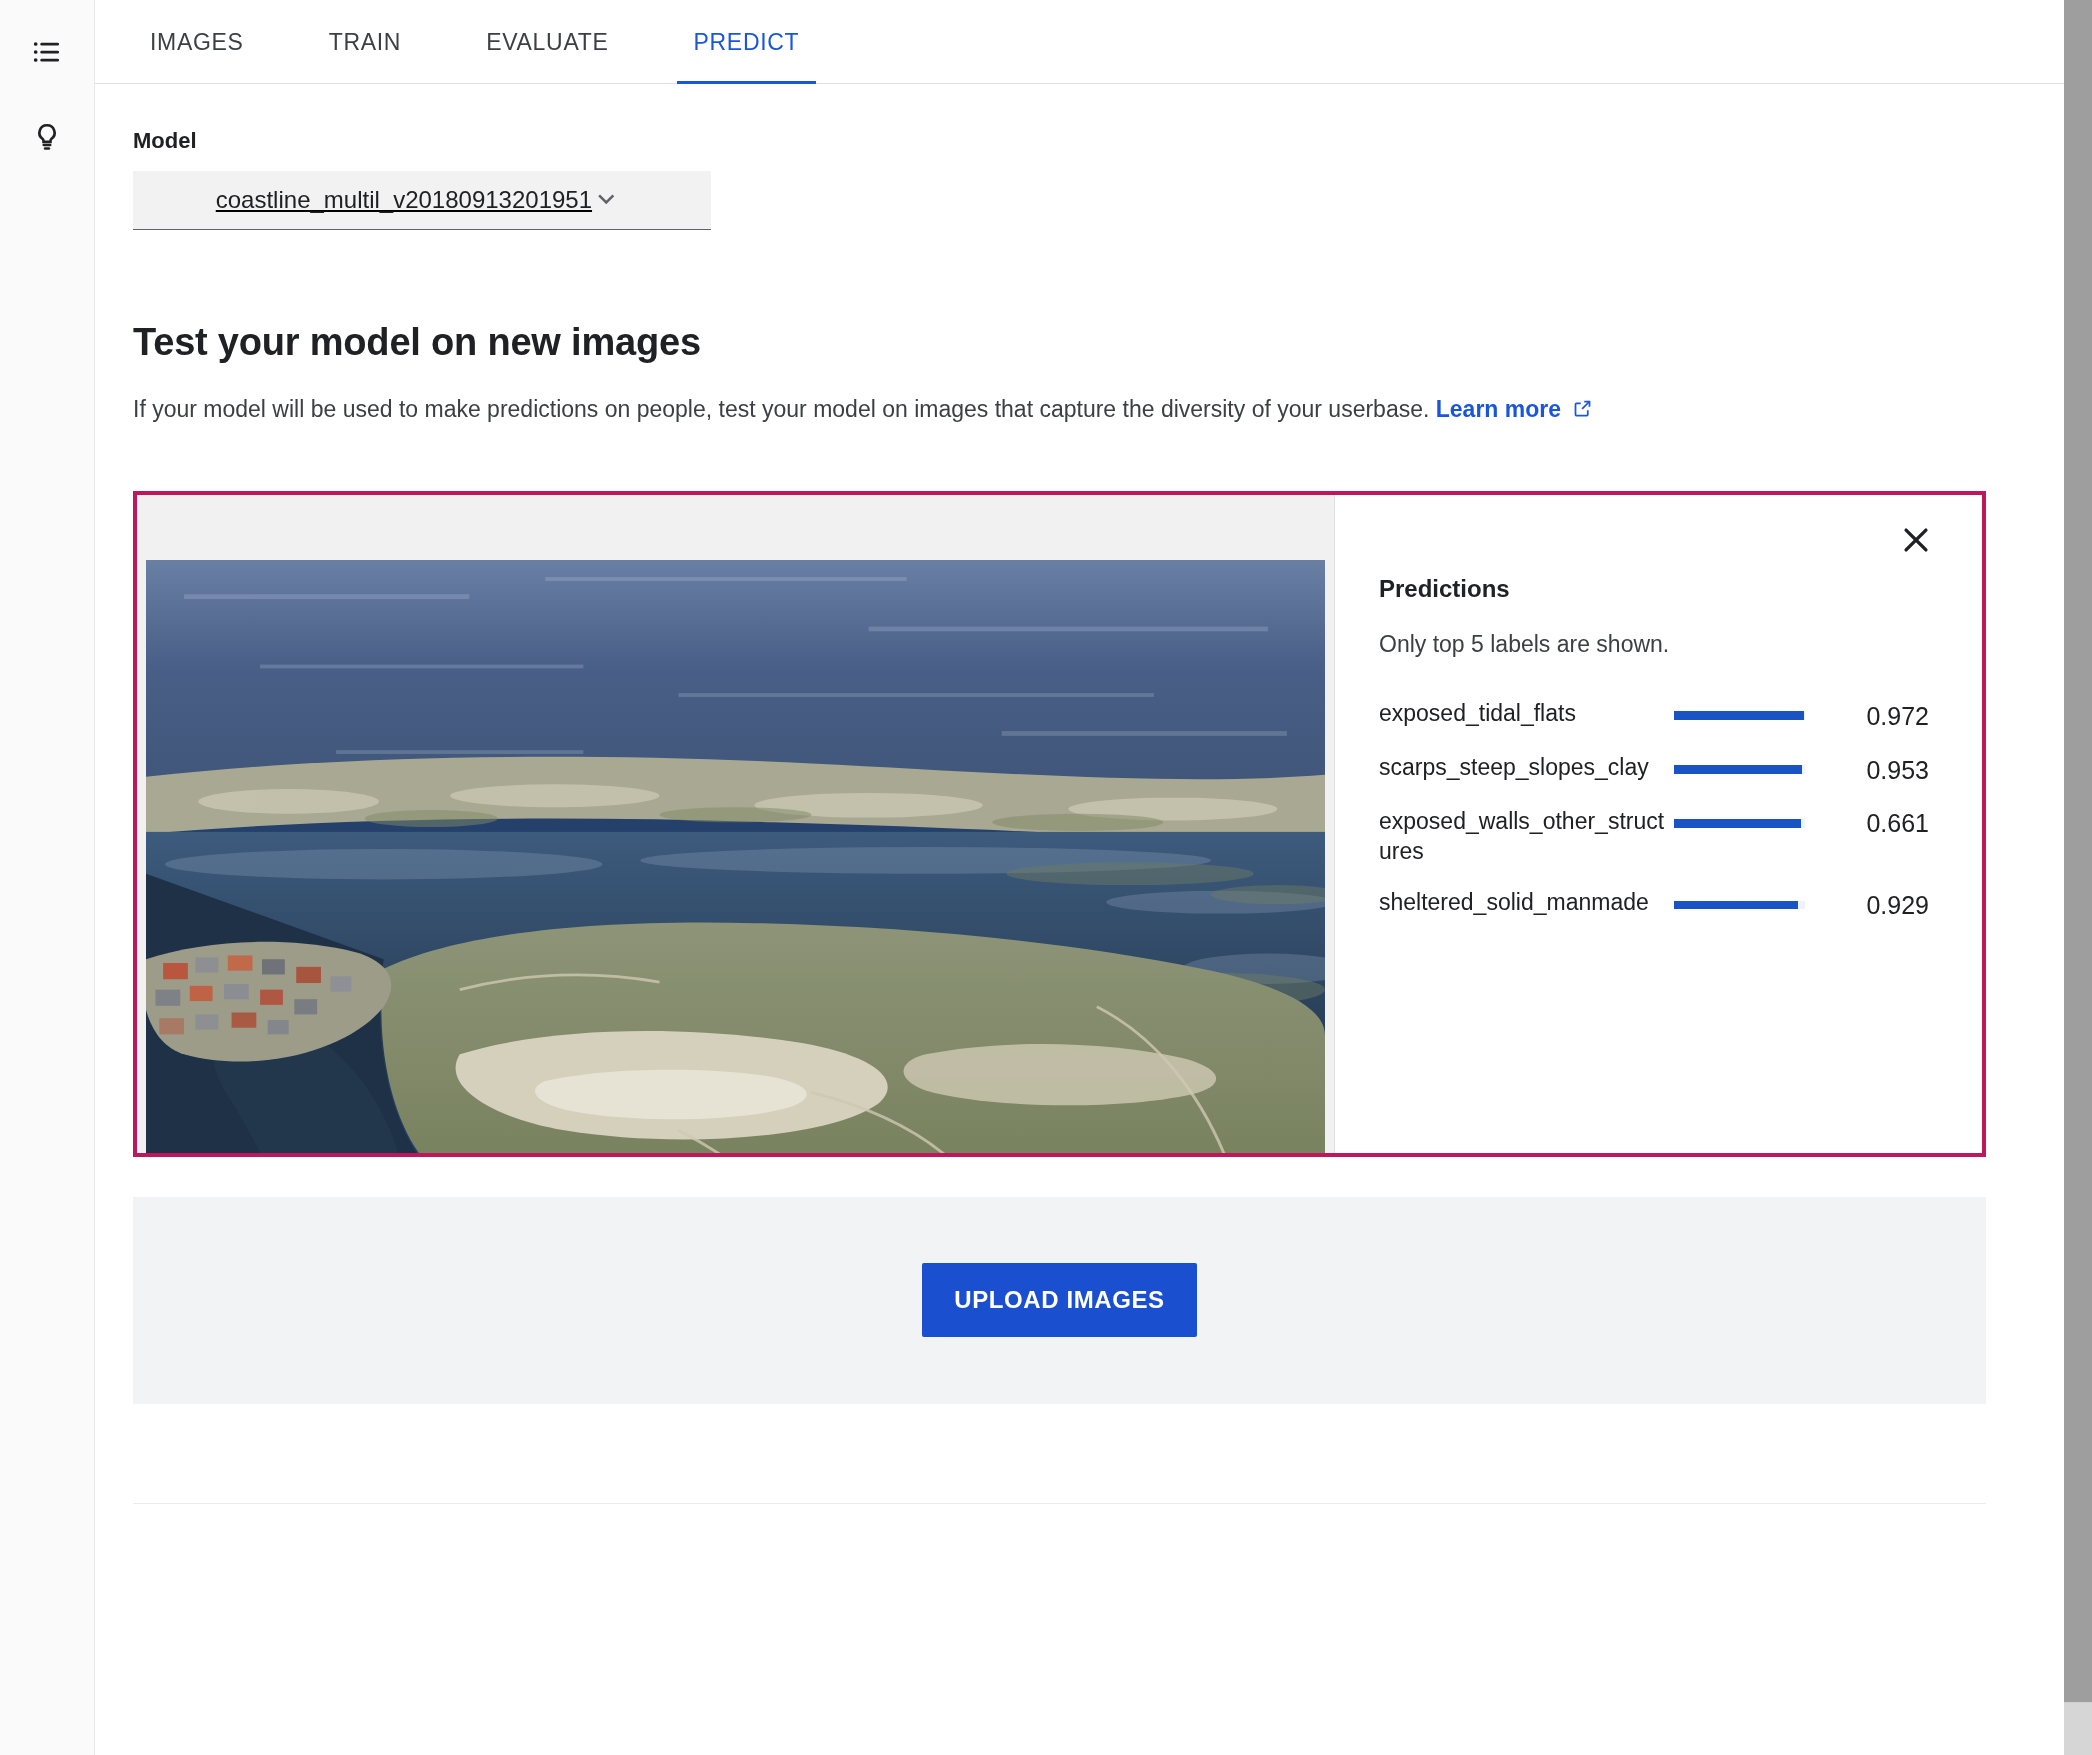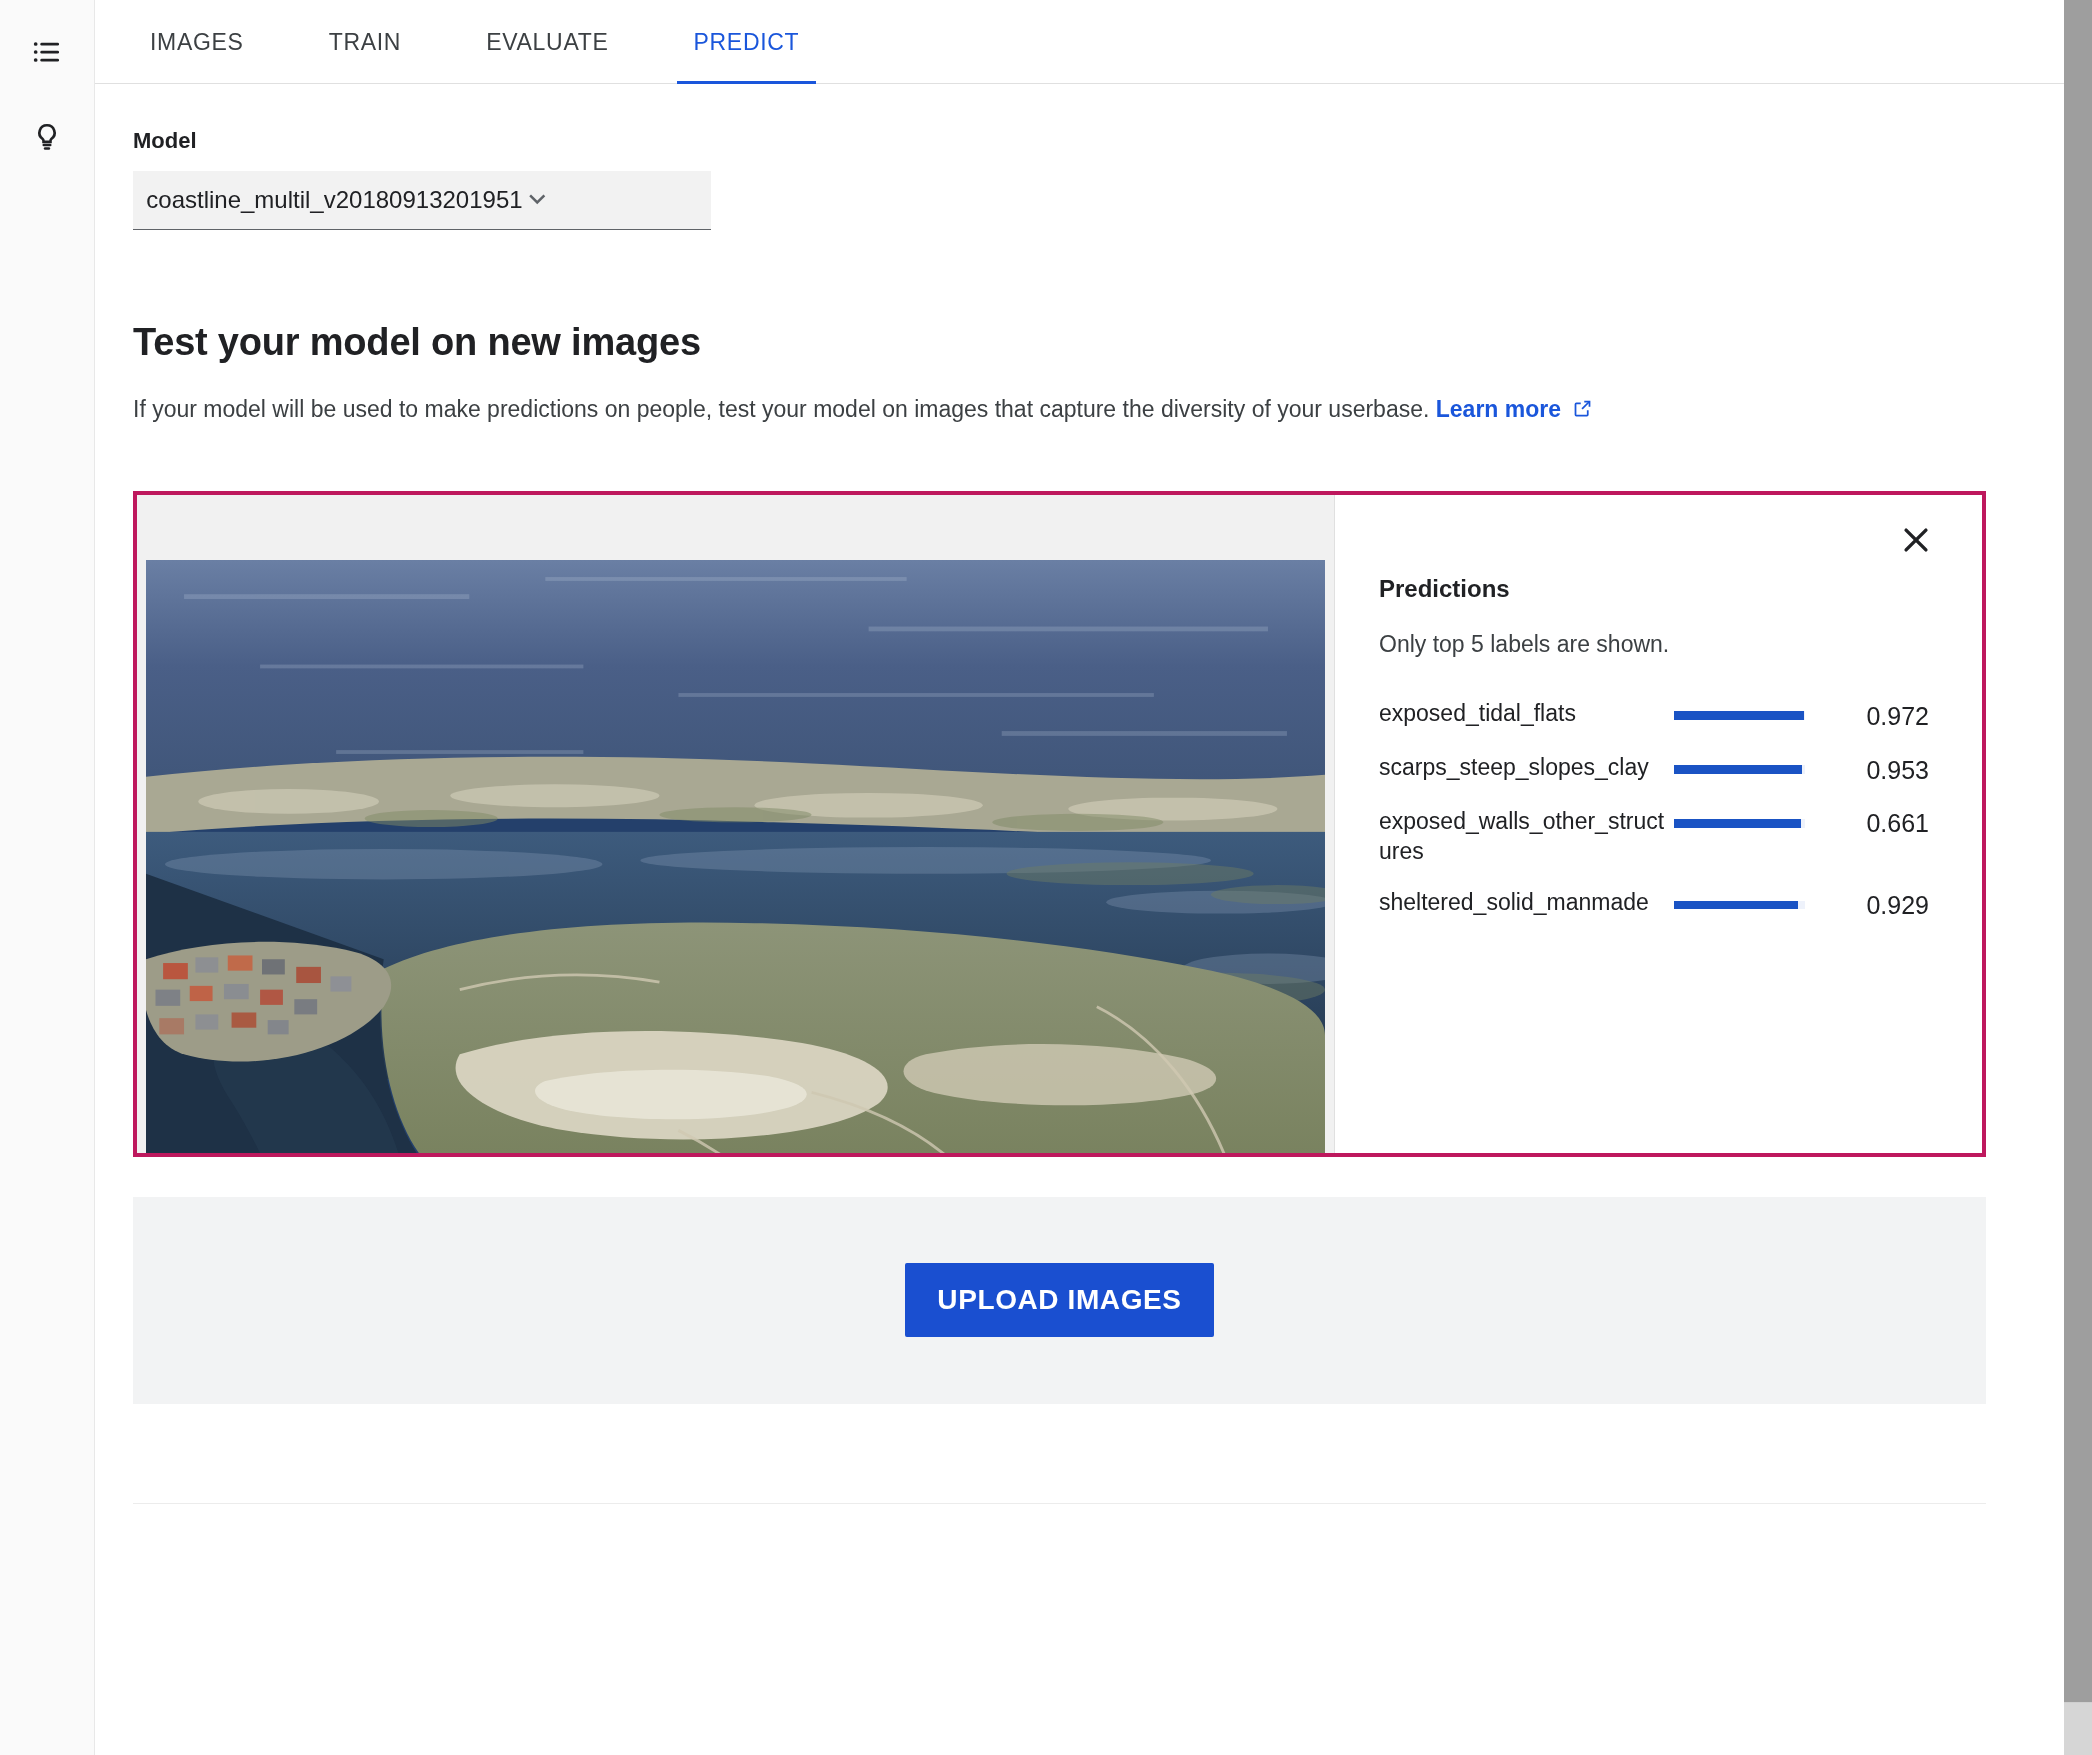--- a/index.html
+++ b/index.html
@@ -38,22 +38,22 @@
 
   .content { padding: 0 0 0 0; }
 
   .label-model {
     font-size: 22px; font-weight: 700; color: #202124;
     margin: 44px 0 0 38px;
   }
   .select-wrap {
     margin: 17px 0 0 38px; width: 578px; height: 59px;
     background: #f2f2f2; border-bottom: 1.9px solid #5f6368;
-    display: flex; align-items: center; justify-content: flex-start;
-    padding: 0 21px 0 13.3px; cursor: pointer;
+    display: flex; align-items: center; justify-content: center;
+    padding: 0 21px 0 13.3px; cursor: pointer; text-decoration: underline;
   }
   .select-val { font-size: 24px; color: #202124; }
   .chev { color:#5f6368; }
 
   .h1 {
     font-size: 38px; font-weight: 700; color: #202124;
     margin: 91px 0 0 38px; letter-spacing: -0.2px;
   }
   .sub {
     font-size: 23px; color: #3c4043; margin: 28.5px 0 0 38px; line-height: 1.4;
@@ -89,21 +89,21 @@
   .pred-bar-track { width: 100%; height: 8.6px; background: #eef2fb; position: relative; }
   .pred-bar-fill { height: 8.6px; background: #1a53c4; }
   .pred-val { font-size: 25px; color:#202124; width: 124px; text-align: right; padding-top: 3.8px; }
 
   
   .upload {
     margin: 40px 0 0 38px; width: 1853px; height: 207px; background:#f2f3f4;
     display:flex; align-items:center; justify-content:center;
   }
   .upload-btn {
-    background:#1a4fd0; color:#fff; border:none; font-size: 28px; font-weight: 700;
+    background:#1a4fd0; color:#fff; border:none; font-size: 24px; font-weight: 700;
     letter-spacing: 0.6px; padding: 0 32px; height: 74px; cursor:pointer;
     font-family: "Liberation Sans", sans-serif; border-radius: 1.9px;
   }
 
   .bottom-rule { margin: 99px 0 0 38px; width: 1853px; border-top: 1px solid #ececec; }
 
   
   .scrollbar {
     position:absolute; top:0; right:0; width: 28.5px; height: 1756px;
     background: #cfcfcf; flex: 0 0 28.5px;

